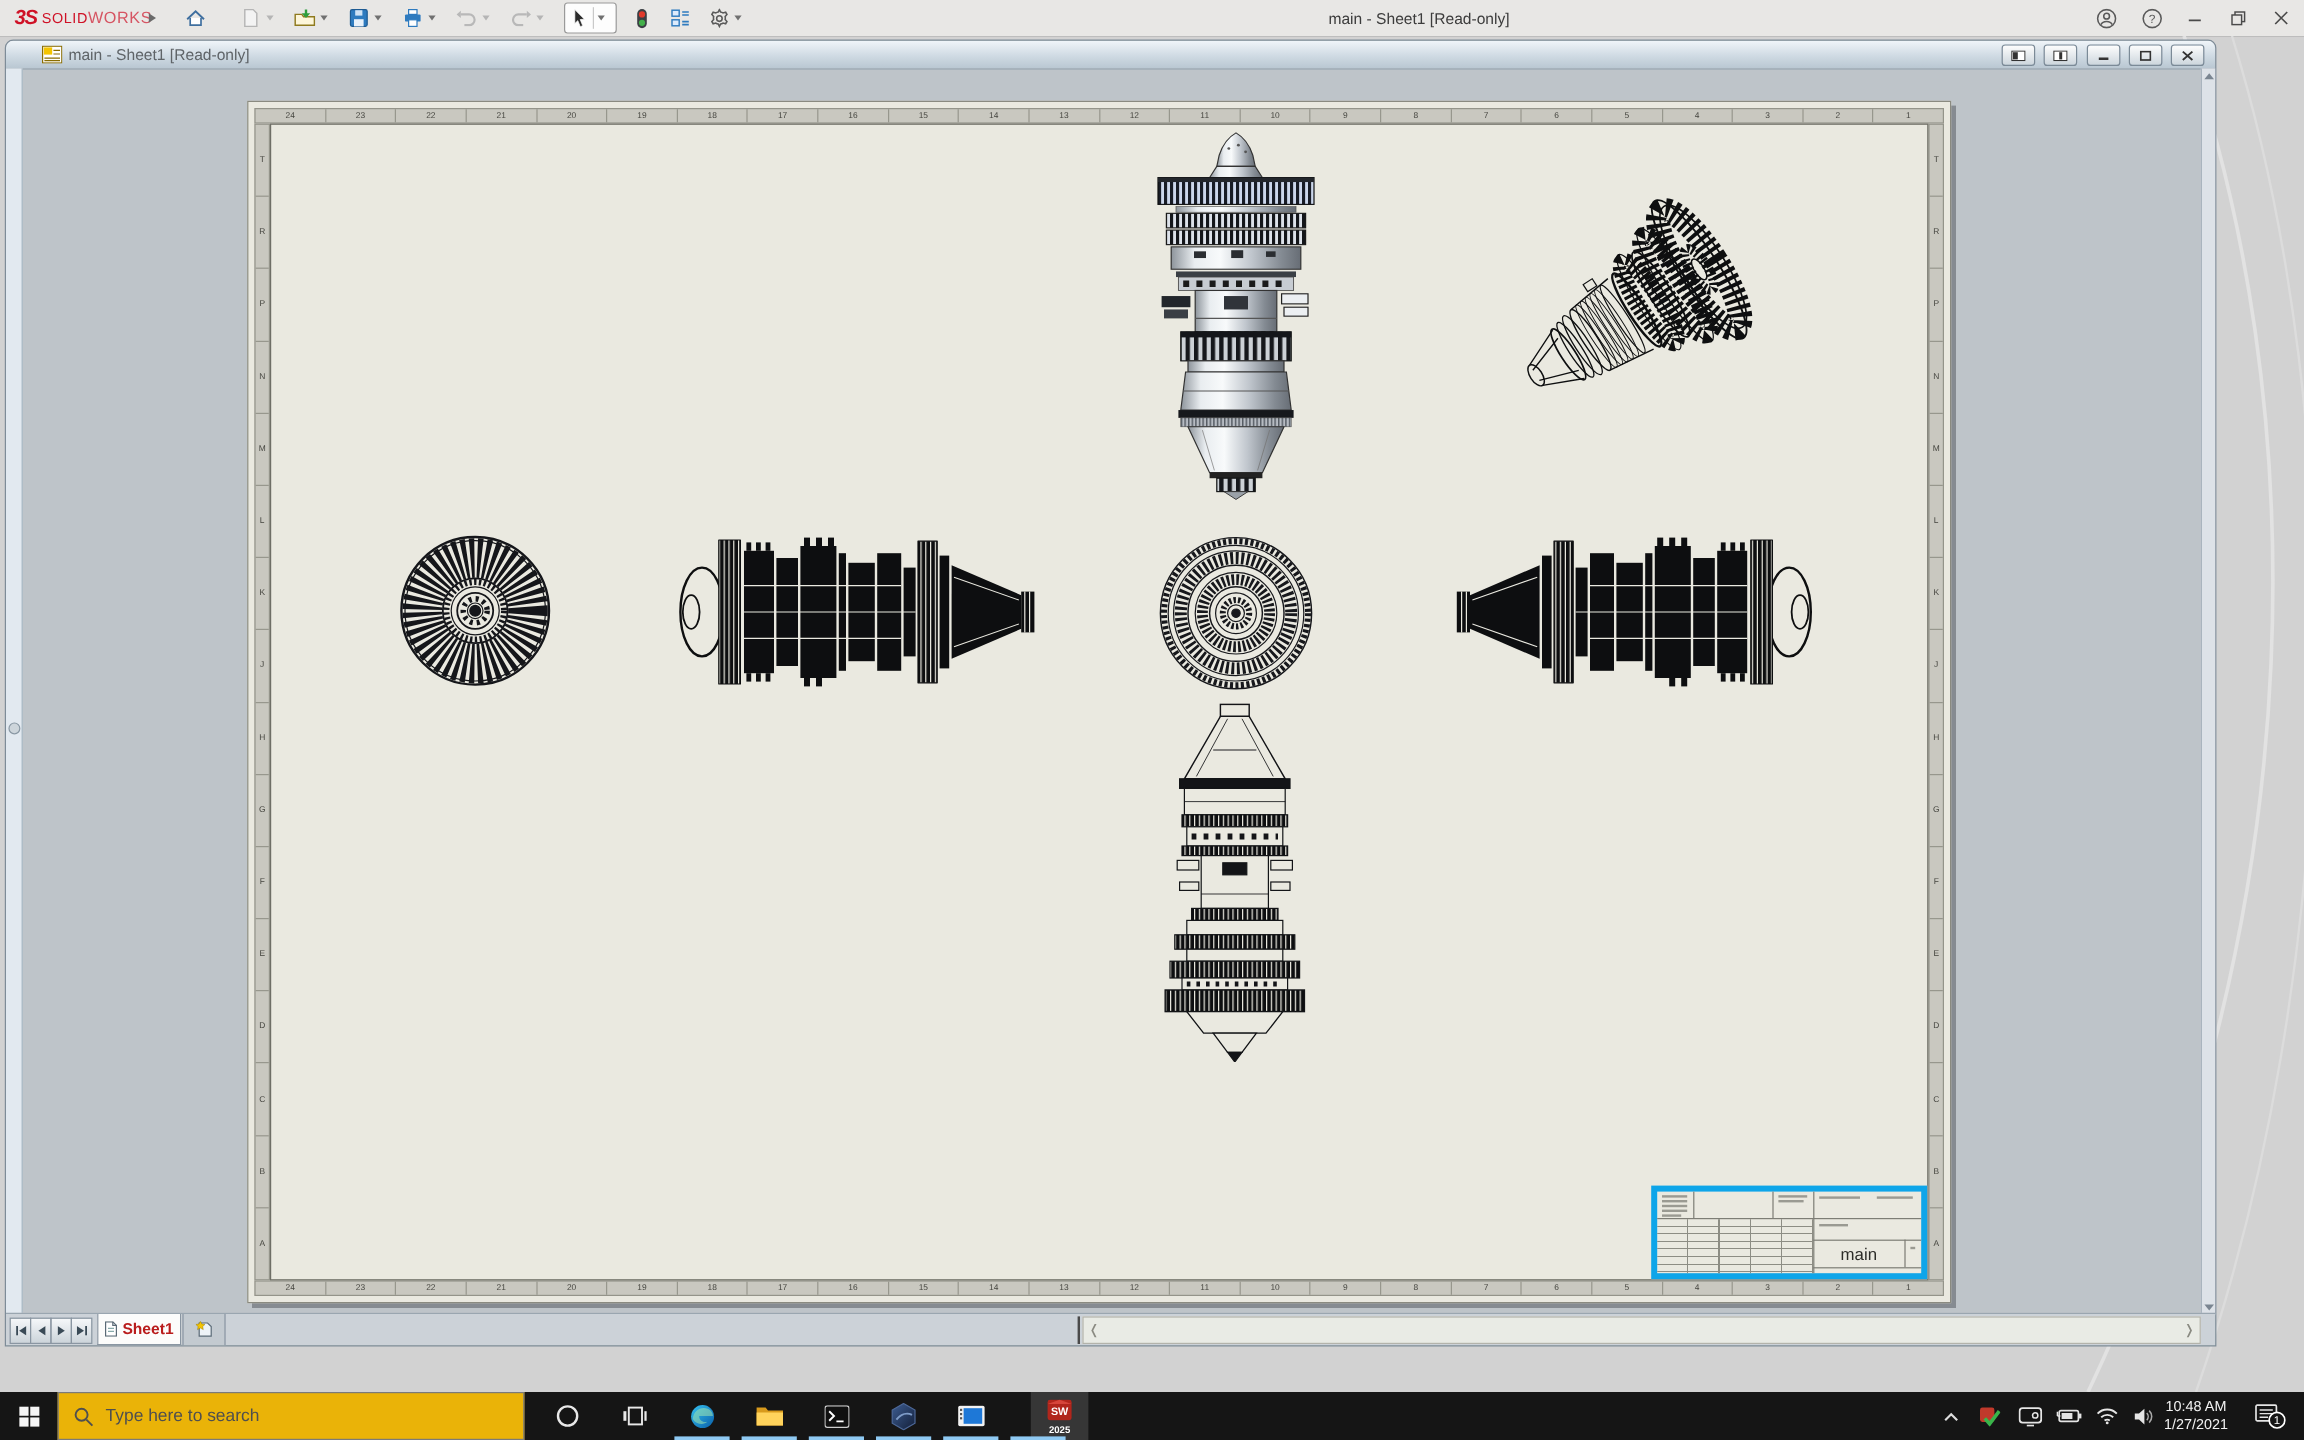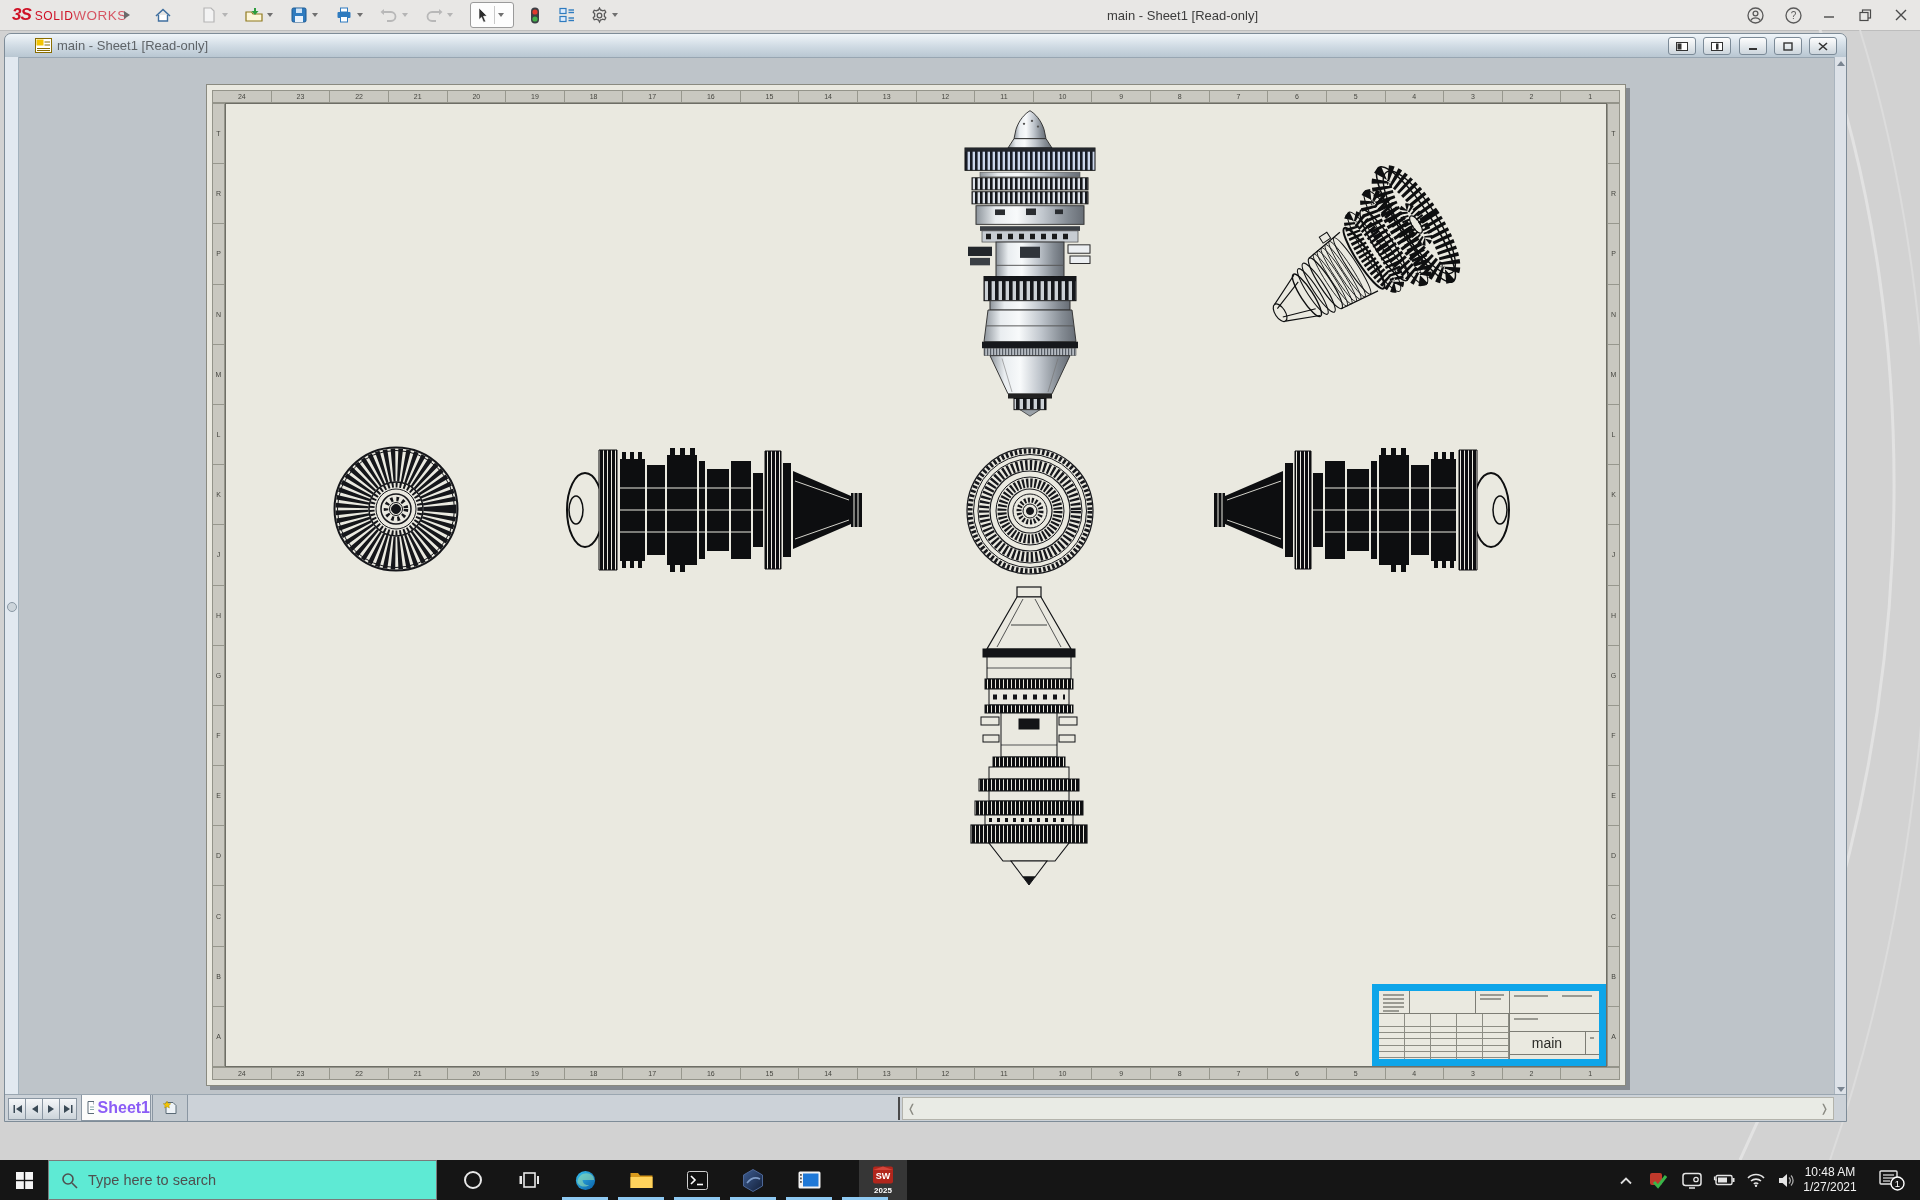--- a/index.html
+++ b/index.html
@@ -30,41 +30,41 @@
   .zband{background:#c9c8c0;border:1px solid #94948a;display:flex;box-sizing:border-box;}
   .zb-top{left:5px;right:5px;top:5px;height:13px;}
   .zb-bot{left:5px;right:5px;bottom:5px;height:13px;}
   .zb-left{left:5px;top:18px;bottom:18px;width:13px;flex-direction:column;}
   .zb-right{right:5px;top:18px;bottom:18px;width:13px;flex-direction:column;}
   .zcell{flex:1;display:flex;align-items:center;justify-content:center;font-size:7px;color:#45453f;border-left:1px solid #97978d;overflow:hidden;}
   .zb-left .zcell,.zb-right .zcell{border-left:none;border-top:1px solid #97978d;}
   .zcell:first-child{border-left:none;border-top:none!important;}
   #innerframe{left:18px;top:18px;right:18px;bottom:18px;border:1px solid #6e6e66;}
   
-  #tblock{right:19px;bottom:19px;width:220px;height:68px;border:7px solid #0ea5e9;background:#eae9e0;}
+  #tblock{right:19px;bottom:19px;width:220px;height:68px;border:5px solid #0ea5e9;background:#eae9e0;}
   .tl{background:#7d7d75;}
   .smudge{height:2px;background:#9a9a92;margin:2px 3px 0 3px;}
   #tbname{left:131px;top:42px;width:74px;height:20px;display:flex;align-items:center;justify-content:center;font-size:14px;color:#2c2c28;}
   #tbtable{left:0;top:23px;width:130px;height:45px;
      background-image:repeating-linear-gradient(to bottom,transparent 0 5.5px,#8d8d84 5.5px 6.3px),repeating-linear-gradient(to right,transparent 0 25px,#8d8d84 25px 26px);}
   
   #tabstrip{left:0;bottom:0;width:100%;height:27px;background:#ccd2d8;border-top:1px solid #9aa6b0;box-sizing:border-box;}
   .navb{top:3px;width:16px;height:20px;border:1px solid #8a96a2;background:linear-gradient(#f5f7f9,#ccd4da);display:flex;align-items:center;justify-content:center;}
   #sheettab{left:76px;top:0px;width:70px;height:26px;background:#fcfcfb;border:1px solid #8a96a2;border-top:none;display:flex;align-items:center;gap:4px;padding-left:5px;box-sizing:border-box;}
-  #sheettab span{font-size:16px;font-weight:bold;color:#8b5cf6;}
+  #sheettab span{font-size:13px;font-weight:bold;color:#b91c1c;}
   #addtab{left:147px;top:0px;width:34px;height:26px;background:#c3cad0;border:1px solid #8a96a2;border-top:none;display:flex;align-items:center;justify-content:center;}
   #hsplit{left:893px;top:2px;width:2px;height:23px;background:#4a4a4a;}
   #hscroll{left:897px;top:2px;width:932px;height:23px;background:#e9ebe5;border:1px solid #b3b3ab;box-sizing:border-box;display:flex;align-items:center;justify-content:space-between;padding:0 4px;}
   .scrar{font-size:11px;color:#8a8a82;}
   #vscroll{left:1829px;top:23px;width:13px;height:1039px;background:#dde2e8;border-left:1px solid #a9b4be;box-sizing:border-box;}
   .vtri{width:0;height:0;border-left:4px solid transparent;border-right:4px solid transparent;position:absolute;left:2px;}
   
   #taskbar{left:0;top:1160px;width:1920px;height:40px;background:#151515;}
   #startbtn{left:0;top:0;width:48px;height:40px;display:flex;align-items:center;justify-content:center;}
-  #searchbox{left:48px;top:0;width:389px;height:40px;background:#5eead4;border:1px solid #7a7a7a;box-sizing:border-box;display:flex;align-items:center;gap:10px;padding-left:12px;text-align:center;}
+  #searchbox{left:48px;top:0;width:389px;height:40px;background:#eab308;border:1px solid #7a7a7a;box-sizing:border-box;display:flex;align-items:center;gap:10px;padding-left:12px;text-align:center;}
   #searchbox span{font-size:14.5px;color:#4f4f4f;}
   .tkslot{top:0;width:48px;height:40px;display:flex;align-items:center;justify-content:center;}
   .underline{top:37px;height:2.5px;width:46px;background:#8ec9f2;}
   .active-slot{background:rgba(255,255,255,.14);margin-left:18px;}
   .tray{top:0;height:40px;display:flex;align-items:center;justify-content:center;}
   #clock{left:1798px;top:5px;width:64px;text-align:center;color:#f2f2f2;font-size:12px;line-height:15px;white-space:nowrap;}
 </style>
 </head>
 <body>
 

